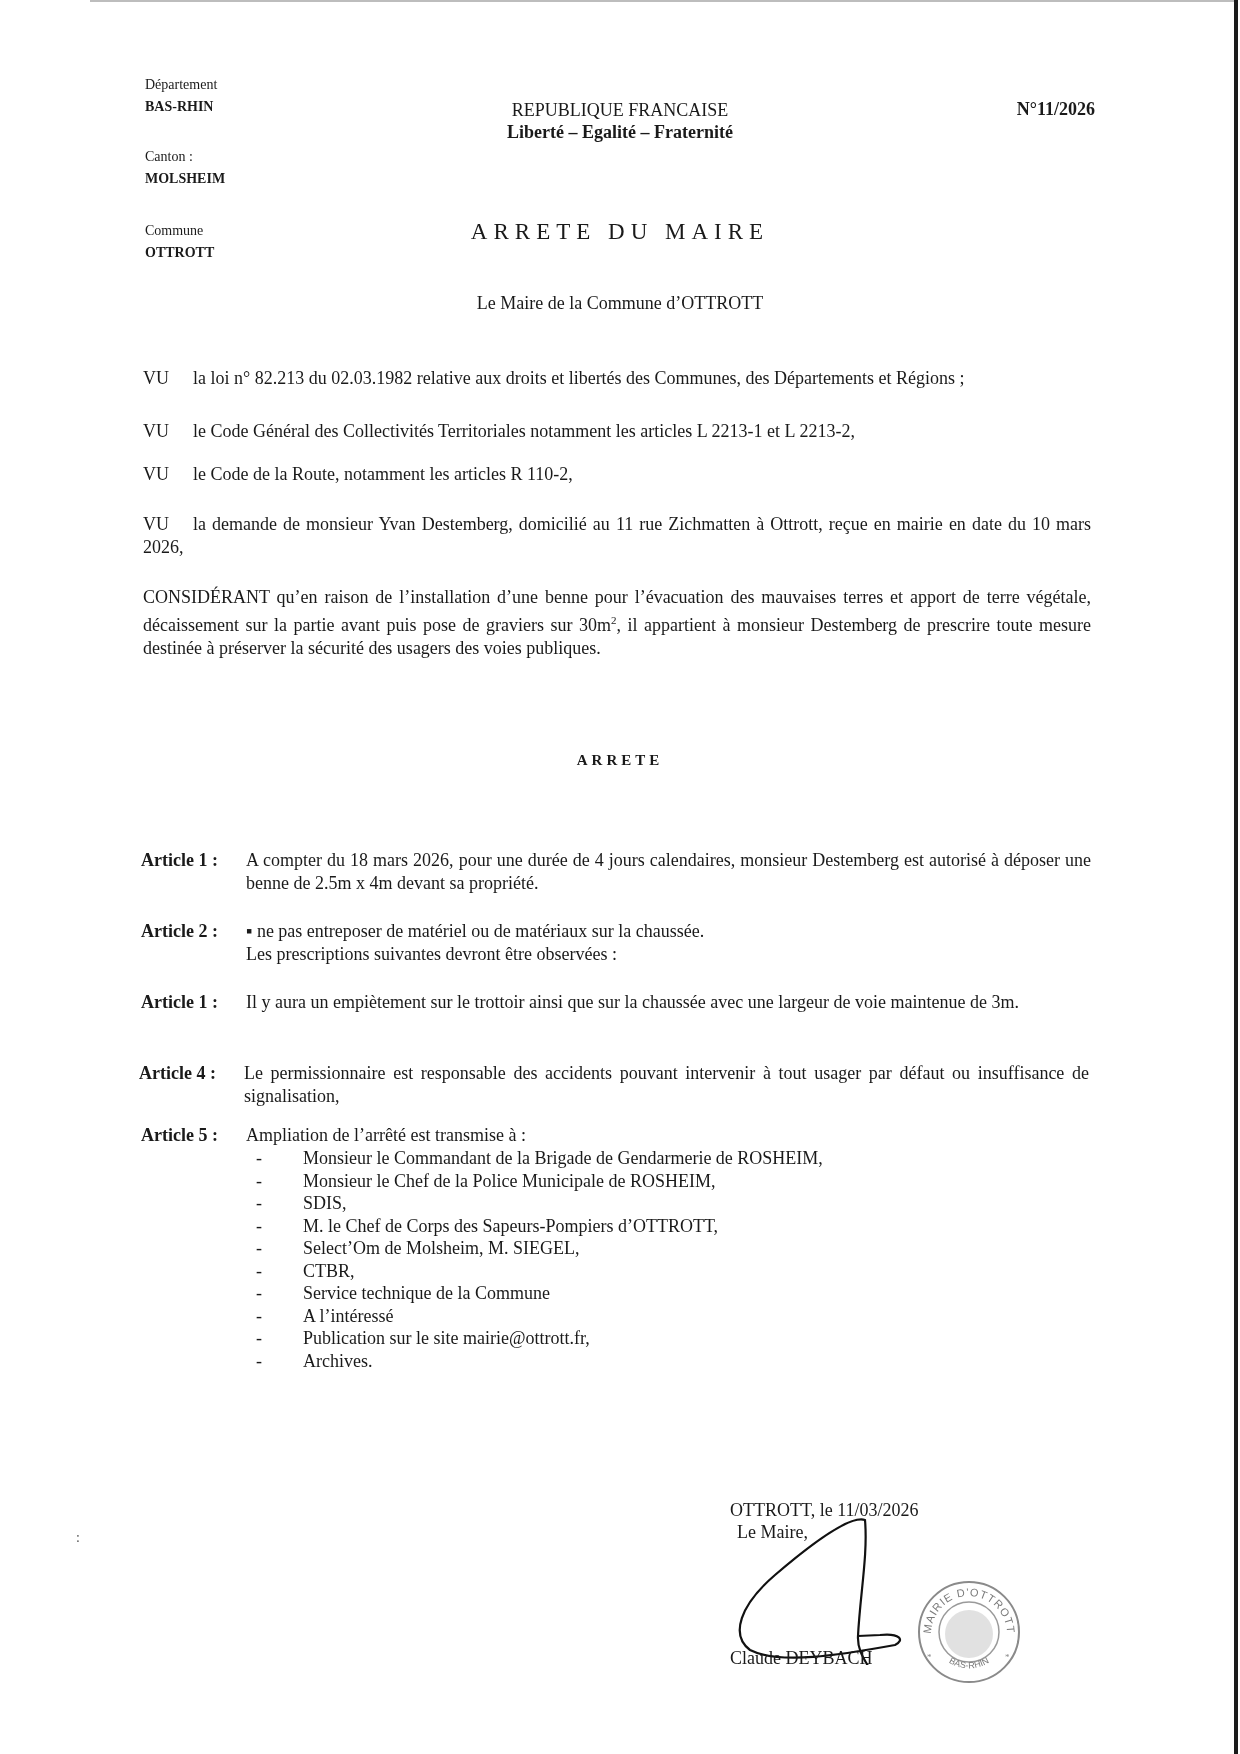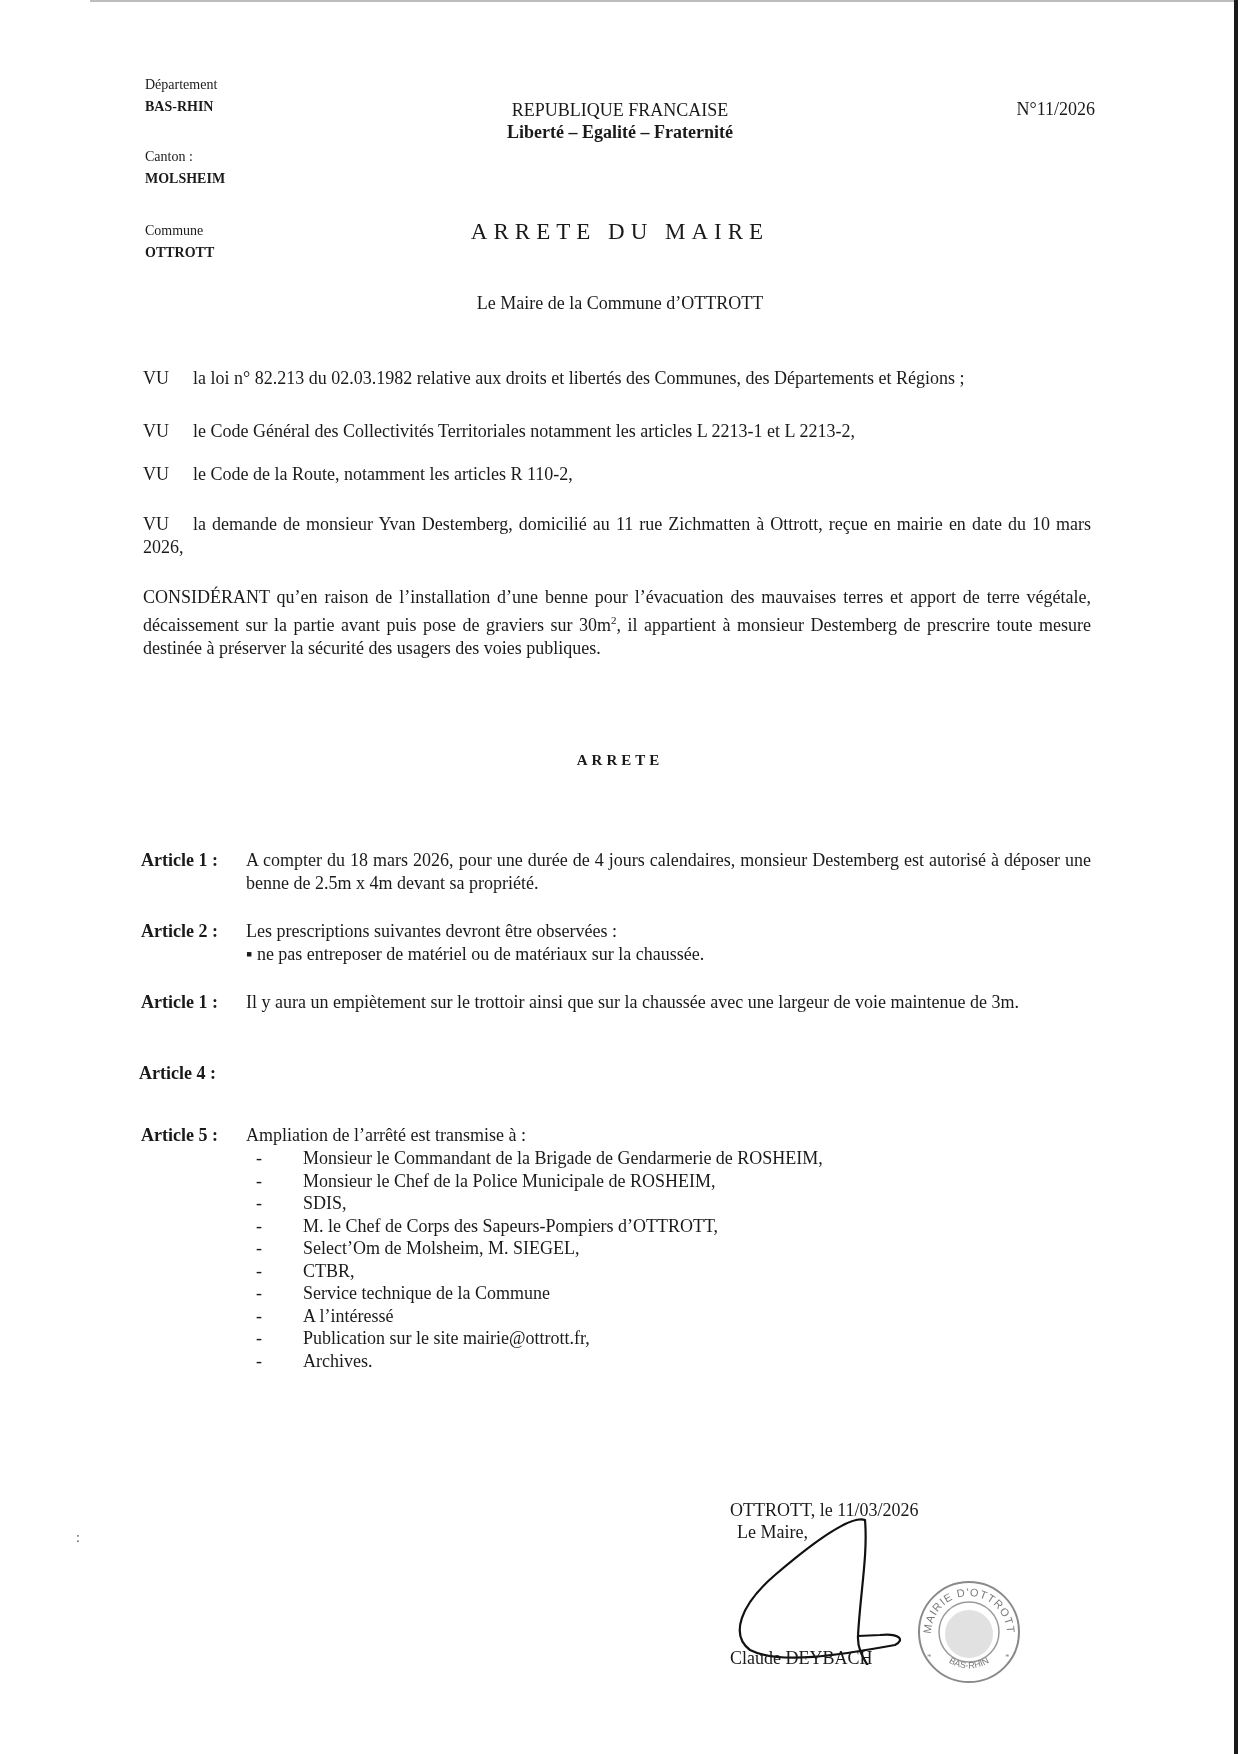--- a/index.html
+++ b/index.html
@@ -8,21 +8,21 @@
     background: #ffffff; color: #1a1a1a;
     font-family: "Liberation Serif", "DejaVu Serif", serif;
   }
   .scan-top { position: absolute; left: 90px; top: 0; width: 1145px; height: 2px; background: #bdbdbd; }
   .scan-right { position: absolute; left: 1234px; top: 0; width: 4px; height: 1754px; background: #1b1b1b; }
   .abs { position: absolute; }
   .bold { font-weight: bold; }
   .hdr-left { left: 145px; font-size: 14px; line-height: 22px; }
   .center-block { left: 400px; width: 440px; text-align: center; font-size: 18px; line-height: 22px; }
   .title-main { left: 360px; width: 520px; text-align: center; font-size: 23px; font-weight: normal; letter-spacing: 6px; top: 219px; }
-  .numero { left: 960px; width: 135px; text-align: right; top: 99px; font-size: 18px; font-weight: normal; }
+  .numero { left: 960px; width: 135px; text-align: right; top: 99px; font-size: 18px; font-weight: bold; }
   .mayor-line { left: 340px; width: 560px; text-align: center; top: 293px; font-size: 18px; }
   .para { left: 143px; width: 948px; font-size: 18px; line-height: 23px; text-align: justify; }
   .vu-prefix { display: inline-block; margin-right: 24px; }
   .arrete-title { left: 500px; width: 240px; text-align: center; top: 752px; font-size: 15px; font-weight: bold; letter-spacing: 4px; }
   .article { position: absolute; left: 141px; width: 950px; font-size: 18px; line-height: 23px; display: flex; }
   .article .art-label { font-weight: bold; width: 105px; flex: none; white-space: nowrap; }
   .article .art-body { flex: 1; text-align: justify; }
   .recipients { list-style: none; margin: 0; padding: 0; }
   .recipients li { display: flex; line-height: 22.5px; }
   .recipients .dash { width: 47px; padding-left: 10px; flex: none; }
@@ -81,30 +81,31 @@
 
 <div class="abs arrete-title">ARRETE</div>
 
 <div class="article" style="top:849px;">
   <div class="art-label">Article 1 :</div>
   <div class="art-body">A compter du 18 mars 2026, pour une durée de 4 jours calendaires, monsieur Destemberg est autorisé à déposer une benne de 2.5m x 4m devant sa propriété.</div>
 </div>
 <div class="article" style="top:920px;">
   <div class="art-label">Article 2 :</div>
   <div class="art-body">
+    <div>▪ ne pas entreposer de matériel ou de matériaux sur la chaussée.</div>
     <div>Les prescriptions suivantes devront être observées :</div>
-    <div>▪ ne pas entreposer de matériel ou de matériaux sur la chaussée.</div>
   </div>
 </div>
 <div class="article" style="top:991px;">
   <div class="art-label">Article 1 :</div>
   <div class="art-body">Il y aura un empiètement sur le trottoir ainsi que sur la chaussée avec une largeur de voie maintenue de 3m.</div>
 </div>
 <div class="article" style="top:1062px; left:139px;">
   <div class="art-label" style="width:105px;">Article 4 :</div>
+  <div class="art-body">Le permissionnaire est responsable des accidents pouvant intervenir à tout usager par défaut ou insuffisance de signalisation,</div>
 </div>
 <div class="article" style="top:1124px;">
   <div class="art-label" style="width:105px;">Article 5 :</div>
   <div class="art-body">
     <div>Ampliation de l’arrêté est transmise à :</div>
     <ul class="recipients">
       <li>
           <span class="dash">-</span>
           <span>Monsieur le Commandant de la Brigade de Gendarmerie de ROSHEIM,</span>
         </li>

